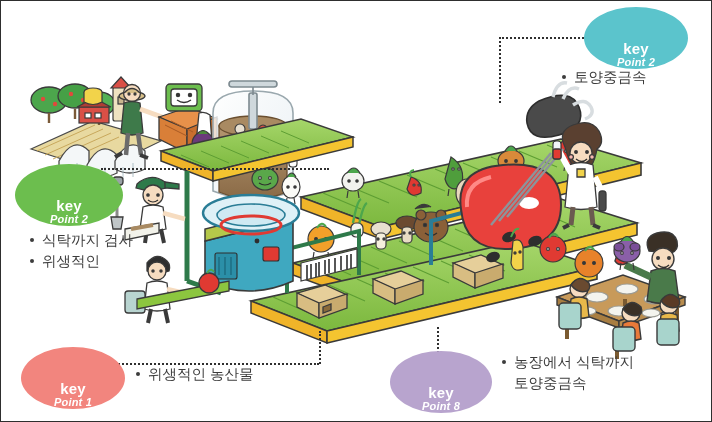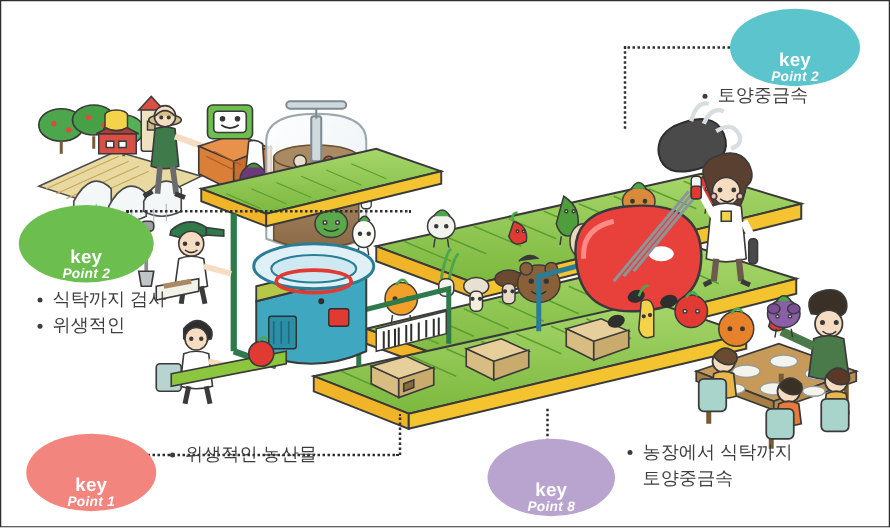--- a/index.html
+++ b/index.html
@@ -46,21 +46,21 @@
   }
   .cap .li{position:relative;padding-left:13px;}
   .cap .li::before{
     content:"";position:absolute;left:1px;top:8px;
     width:4px;height:4px;border-radius:50%;background:#3d3d3d;
   }
   .cap .sub{padding-left:13px;}
 
   #cap1{left:28px;top:229px;}
   #cap2{left:560px;top:66px;}
-  #cap3{left:134px;top:353px;text-align:center;}
+  #cap3{left:134px;top:363px;text-align:center;}
   #cap4{left:500px;top:351px;}
 
   
   .dot-h{position:absolute;height:0;border-top:2px dotted #2f2f2f;z-index:30;}
   .dot-v{position:absolute;width:0;border-left:2px dotted #2f2f2f;z-index:30;}
   #c1{left:100px;top:167px;width:228px;}
   #c2a{left:498px;top:36px;width:92px;}
   #c2b{left:498px;top:36px;height:66px;}
   #c3{left:106px;top:362px;width:212px;}
   #c3v{left:318px;top:330px;height:33px;}

